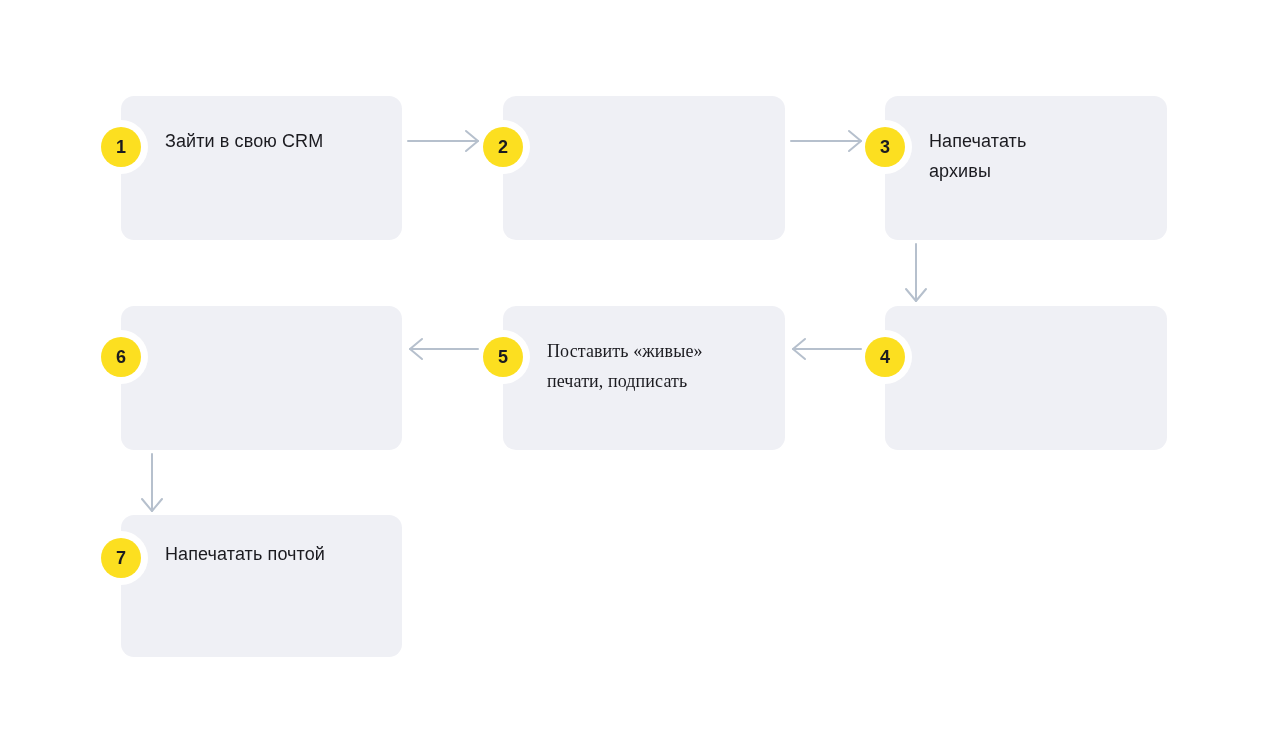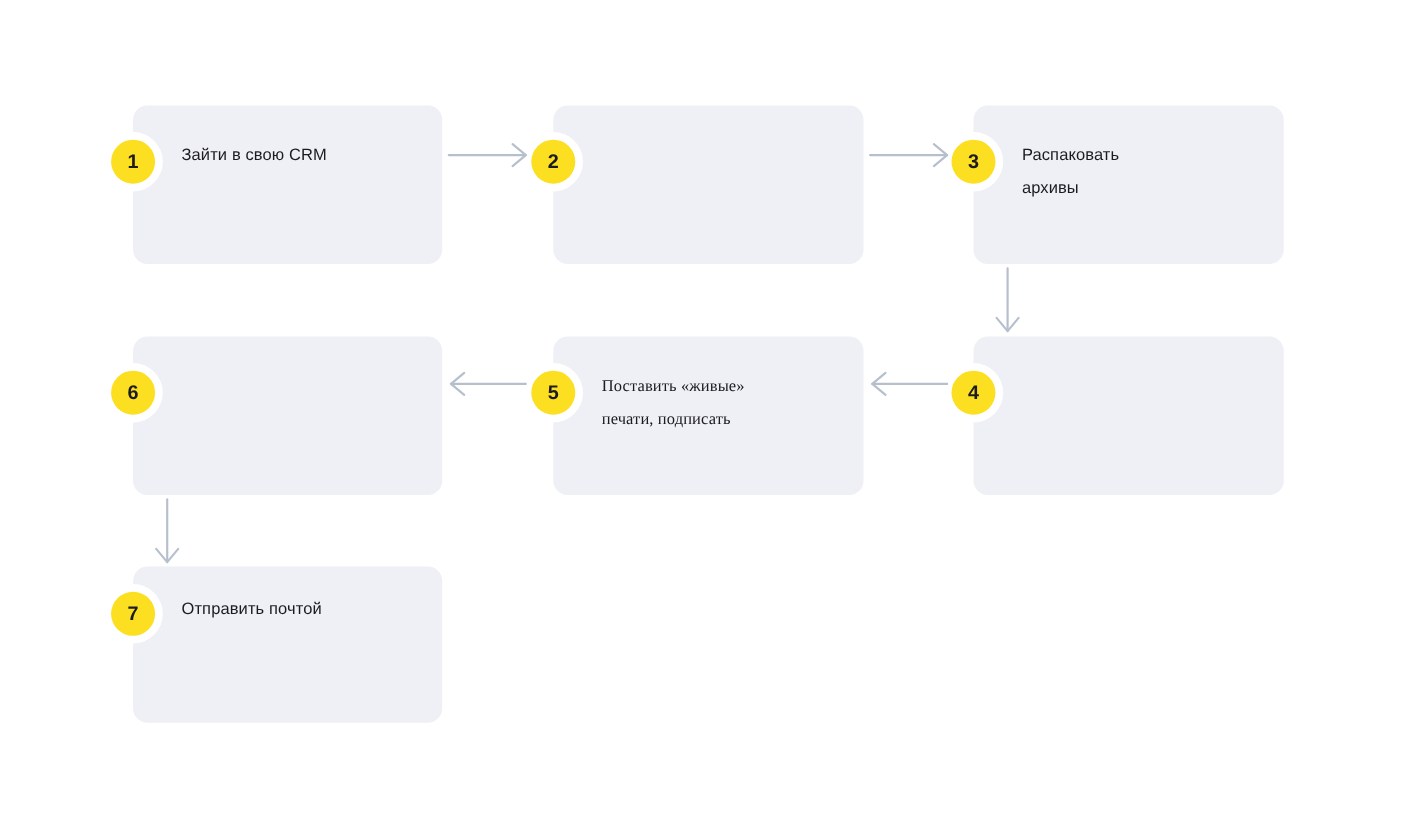--- a/index.html
+++ b/index.html
@@ -24,21 +24,21 @@
     position: absolute;
     background: #eff0f5;
     border-radius: 13px;
     box-sizing: border-box;
   }
   .card-text {
     position: absolute;
     left: 44px;
     right: 14px;
     color: #1b1b20;
-    font-size: 15px;
+    font-size: 18px;
     line-height: 30px;
     letter-spacing: 0.1px;
     white-space: pre-line;
   }
 
   
   .badge-wrap {
     position: absolute;
     width: 54px;
     height: 54px;
@@ -91,21 +91,21 @@
   <div class="card" style="left:503px; top:96px; width:282px; height:144px;">
     <div class="badge-wrap" style="top:24px;">
       <div class="badge">2</div>
     </div>
   </div>
 
   <div class="card" style="left:885px; top:96px; width:282px; height:144px;">
     <div class="badge-wrap" style="top:24px;">
       <div class="badge">3</div>
     </div>
-    <div class="card-text" style="top:30px;">Распаковать
+    <div class="card-text" style="top:30px;">Напечатать
 архивы</div>
   </div>
 
   <div class="card" style="left:121px; top:306px; width:281px; height:144px;">
     <div class="badge-wrap" style="top:24px;">
       <div class="badge">6</div>
     </div>
   </div>
 
   <div class="card" style="left:503px; top:306px; width:282px; height:144px;">
@@ -119,21 +119,21 @@
   <div class="card" style="left:885px; top:306px; width:282px; height:144px;">
     <div class="badge-wrap" style="top:24px;">
       <div class="badge">4</div>
     </div>
   </div>
 
   <div class="card" style="left:121px; top:515px; width:281px; height:142px;">
     <div class="badge-wrap" style="top:16px;">
       <div class="badge">7</div>
     </div>
-    <div class="card-text" style="top:24px;">Отправить почтой</div>
+    <div class="card-text" style="top:24px;">Напечатать почтой</div>
   </div>
 
   <svg class="conn" style="left:407px; top:126px;" width="76" height="40" viewBox="0 0 76 40">
     <line x1="1" y1="15" x2="71" y2="15"></line>
     <polyline points="59,5 71,15 59,25"></polyline>
   </svg>
 
   <svg class="conn" style="left:790px; top:126px;" width="76" height="40" viewBox="0 0 76 40">
     <line x1="1" y1="15" x2="71" y2="15"></line>
     <polyline points="59,5 71,15 59,25"></polyline>

